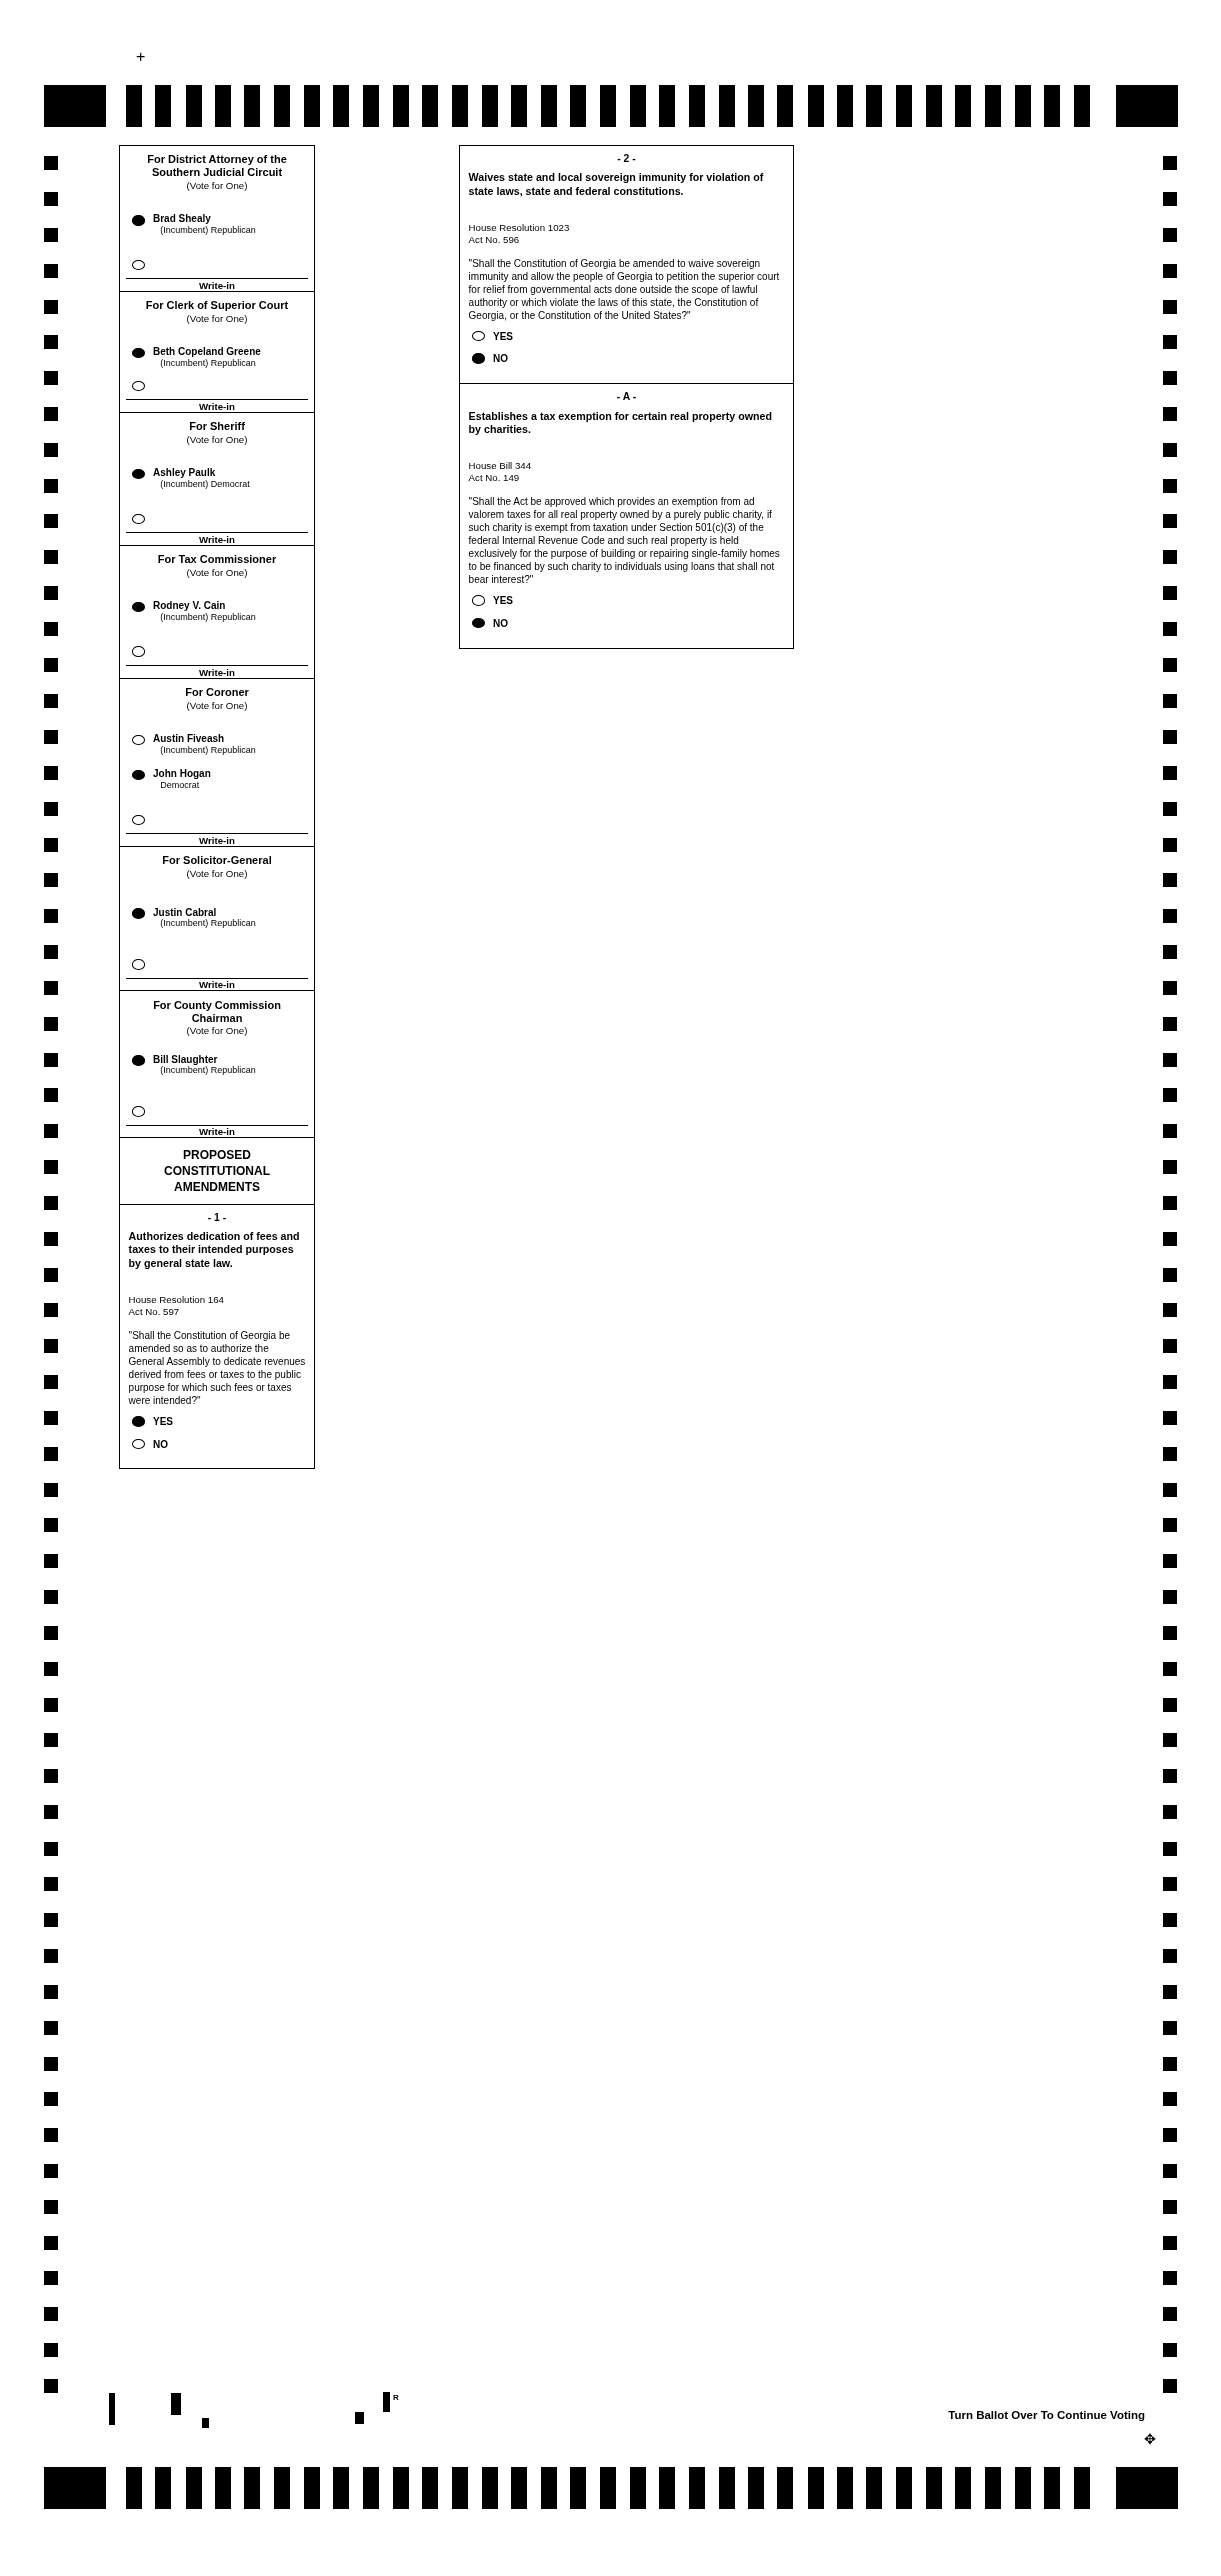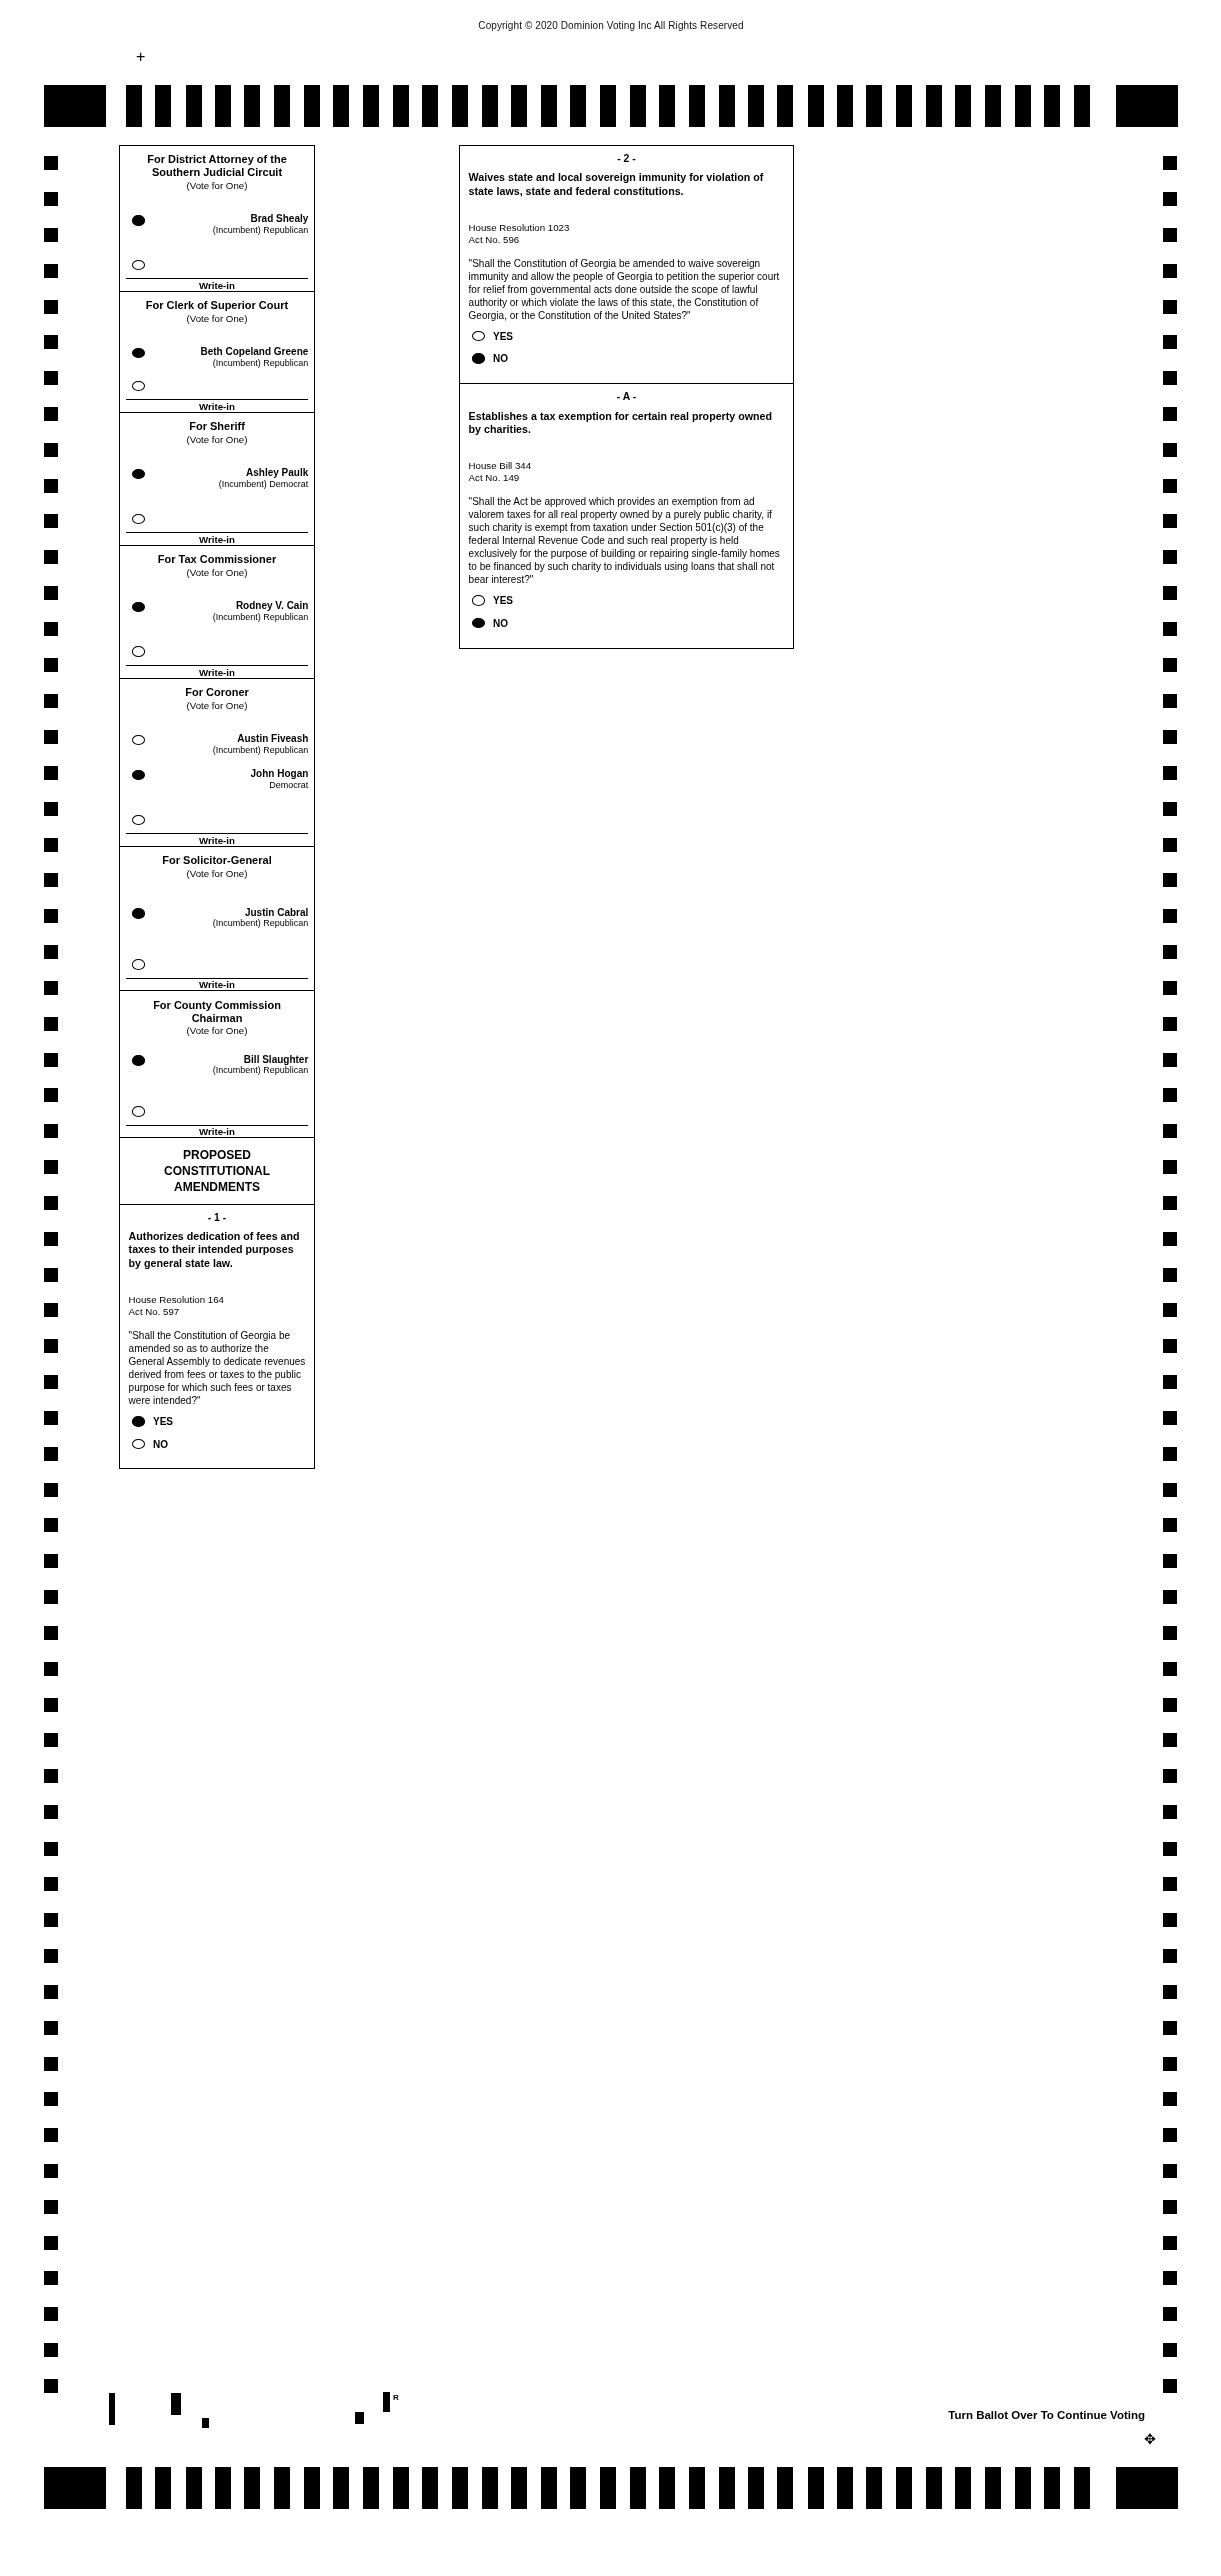--- a/index.html
+++ b/index.html
@@ -94,21 +94,20 @@
 
   .options {
     padding: 7.2px 0 0 0;
   }
 
   .option-row {
     position: relative;
     padding: 0 5.7px 0 33px;
     min-height: 21.5px;
     margin-bottom: 8.6px;
-    text-align: right;
   }
   .oval {
     position: absolute;
     left: 11.5px;
     top: 1.4px;
     width: 13.6px;
     height: 10.7px;
     border: 1.1px solid #000;
     border-radius: 50%;
     box-sizing: border-box;
@@ -204,21 +203,20 @@
     position: absolute;
     font-size: 8px;
     font-weight: bold;
   }
 </style>
 </head>
 <body>
 
 <div class="page">
 
-  <div class="copyright">Copyright © 2020 Dominion Voting Inc All Rights Reserved</div>
 
   <div class="plus-mark">+</div>
 
   <div id="timing-marks">
       <div class="timing-bar" style="left: 44px; top: 85px; width: 62px; height: 42px;"></div>
       <div class="timing-bar" style="left: 1116px; top: 85px; width: 62px; height: 42px;"></div>
       <div class="timing-bar" style="left: 126px; top: 85px; width: 16px; height: 42px;"></div>
       <div class="timing-bar" style="left: 155px; top: 85px; width: 16px; height: 42px;"></div>
       <div class="timing-bar" style="left: 186px; top: 85px; width: 16px; height: 42px;"></div>
       <div class="timing-bar" style="left: 215px; top: 85px; width: 16px; height: 42px;"></div>

